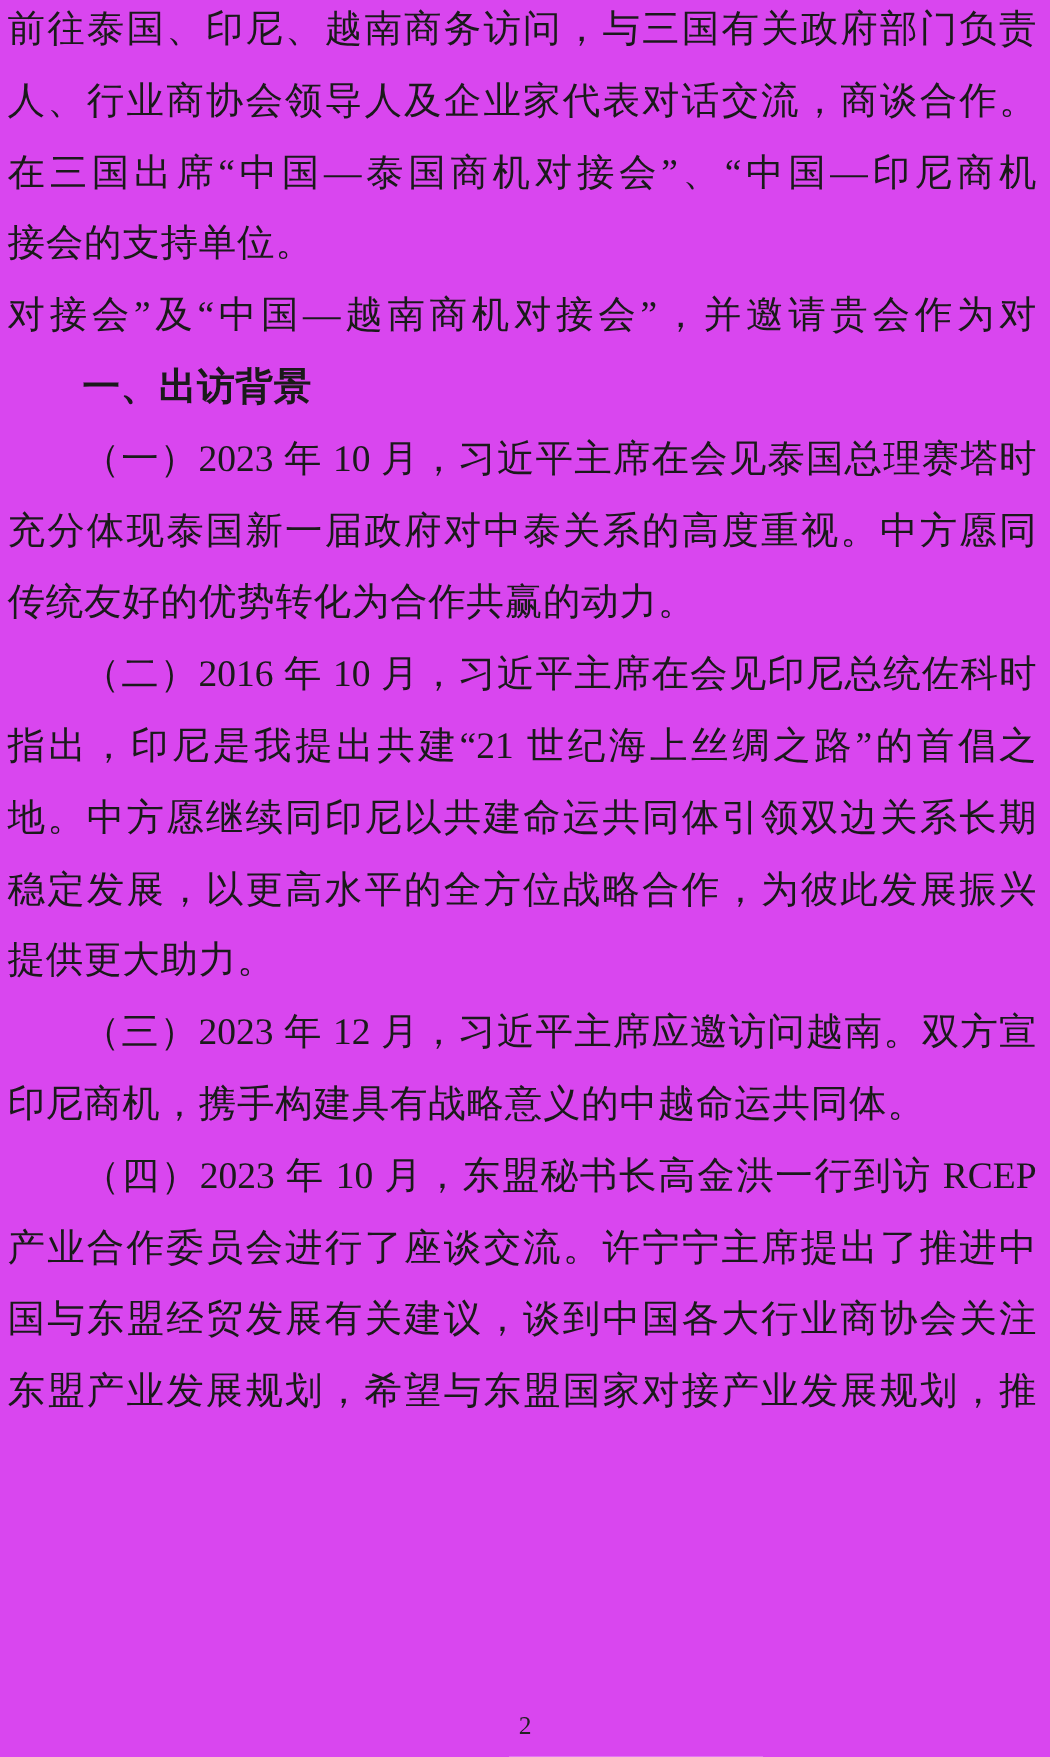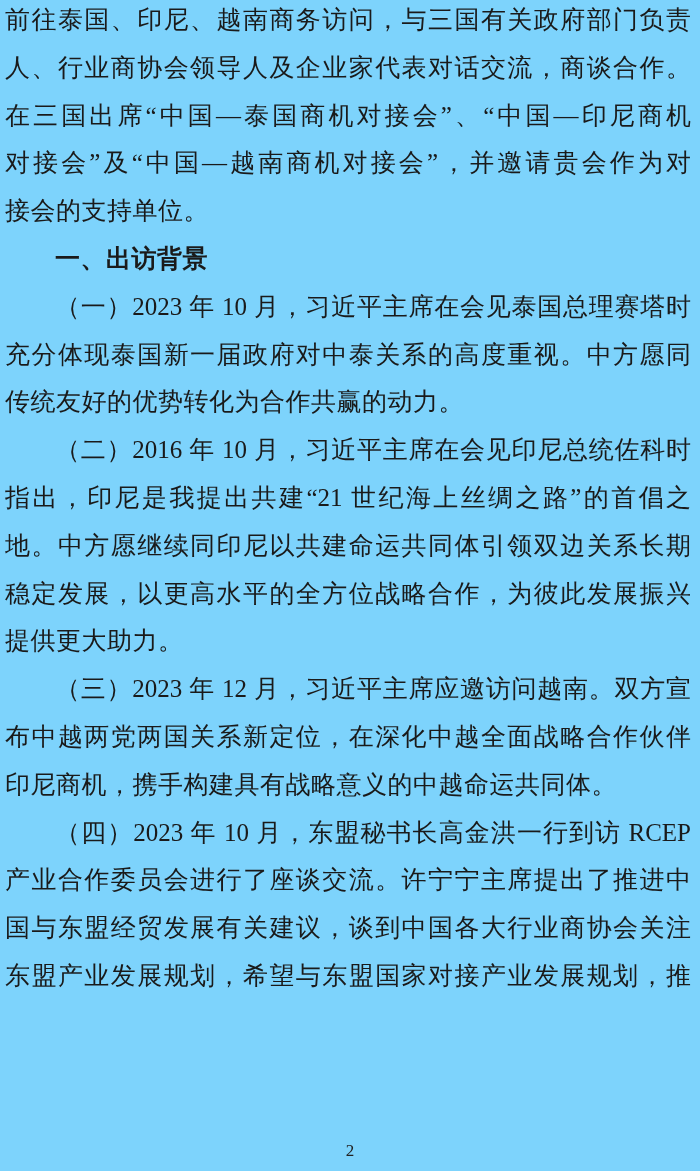--- a/index.html
+++ b/index.html
@@ -11,21 +11,21 @@
     height: 1171px;
     background: #ffffff;
     color: #1a1a1a;
     font-family: "Liberation Serif", "DejaVu Serif", serif;
     position: relative;
     overflow: hidden;
   }
   .page {
     position: absolute;
     inset: 0;
-    background: #7dd3fc;
+    background: #d946ef;
   }
   .body-text {
     position: absolute;
     top: -4px;
     left: 5px;
     right: 9px;
   }
   .line {
     font-size: 25px;
     line-height: 47.8px;
@@ -62,33 +62,32 @@
   }
 </style>
 </head>
 <body>
 
 <div class="page">
   <div class="body-text">
     <div class="line j">前往泰国、印尼、越南商务访问，与三国有关政府部门负责</div>
     <div class="line j">人、行业商协会领导人及企业家代表对话交流，商谈合作。</div>
     <div class="line j">在三国出席“中国—泰国商机对接会”、“中国—印尼商机</div>
+    <div class="line">接会的支持单位。</div>
     <div class="line j">对接会”及“中国—越南商机对接会”，并邀请贵会作为对</div>
-    <div class="line">接会的支持单位。</div>
     <div class="line ind head">一、出访背景</div>
     <div class="line j ind">（一）2023 年 10 月，习近平主席在会见泰国总理赛塔时</div>
     <div class="line j">充分体现泰国新一届政府对中泰关系的高度重视。中方愿同</div>
     <div class="line">传统友好的优势转化为合作共赢的动力。</div>
     <div class="line j ind">（二）2016 年 10 月，习近平主席在会见印尼总统佐科时</div>
     <div class="line j">指出，印尼是我提出共建“21 世纪海上丝绸之路”的首倡之</div>
     <div class="line j">地。中方愿继续同印尼以共建命运共同体引领双边关系长期</div>
     <div class="line j">稳定发展，以更高水平的全方位战略合作，为彼此发展振兴</div>
     <div class="line">提供更大助力。</div>
     <div class="line j ind">（三）2023 年 12 月，习近平主席应邀访问越南。双方宣</div>
-    <div class="line j">布中越两党两国关系新定位，在深化中越全面战略合作伙伴</div>
     <div class="line">印尼商机，携手构建具有战略意义的中越命运共同体。</div>
     <div class="line j ind">（四）2023 年 10 月，东盟秘书长高金洪一行到访 RCEP</div>
     <div class="line j">产业合作委员会进行了座谈交流。许宁宁主席提出了推进中</div>
     <div class="line j">国与东盟经贸发展有关建议，谈到中国各大行业商协会关注</div>
     <div class="line j">东盟产业发展规划，希望与东盟国家对接产业发展规划，推</div>
   </div>
   <div class="pagenum">2</div>
 </div>
 
 </body></html>

